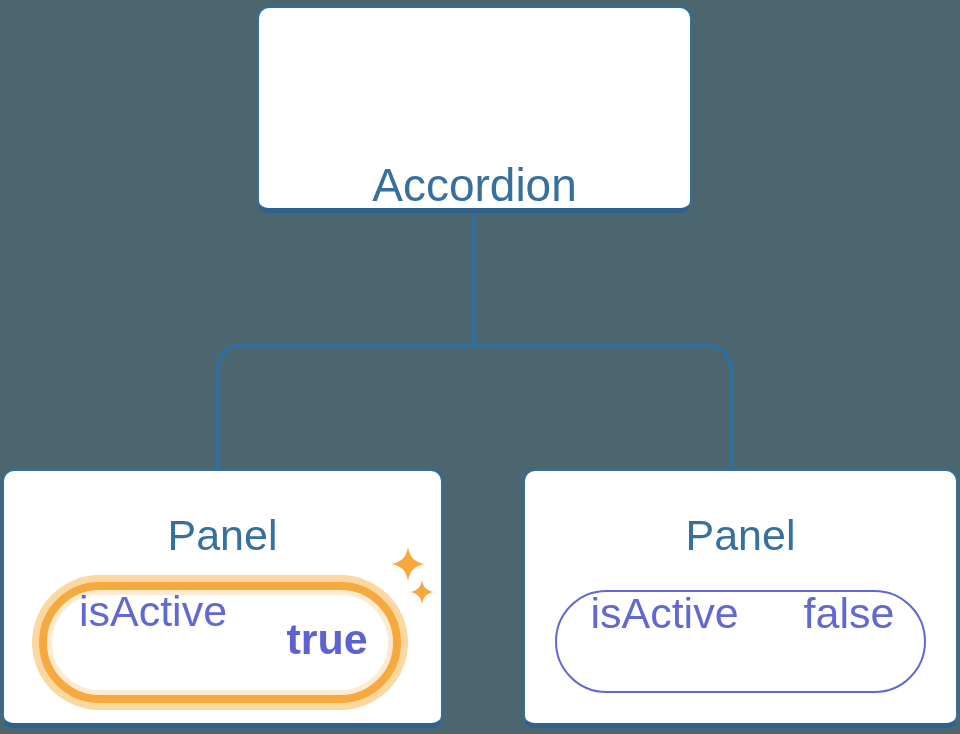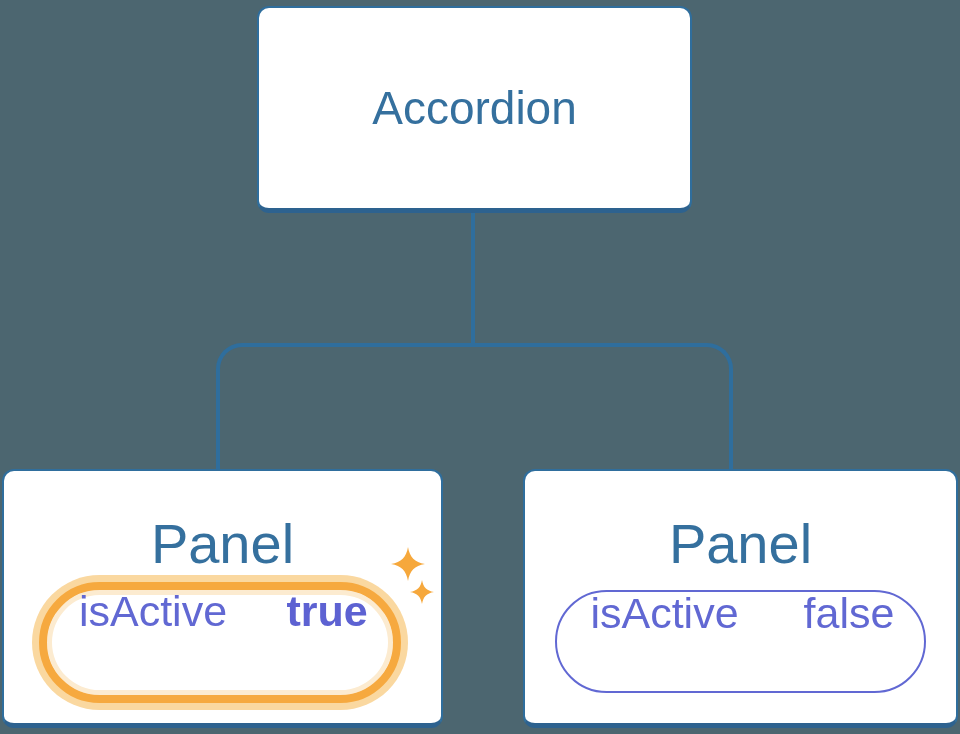--- a/index.html
+++ b/index.html
@@ -15,31 +15,31 @@
   
   .node {
     position: absolute;
     background: #ffffff;
     border: 2px solid #2F6E9D;
     border-bottom: 5px solid #2D628F;
     border-radius: 12px;
   }
   .node-root {
     left: 257px; top: 6px; width: 435px; height: 207px;
-    display: flex; align-items: center; justify-content: center;
+    display: flex; align-items: flex-end; justify-content: center;
   }
   .node-root .node-label {
     color: #35709E; font-size: 46px; font-weight: 500; line-height: 1;
   }
   .node-panel-left  { left: 2px;   top: 469px; width: 441px; height: 259px; }
   .node-panel-right { left: 523px; top: 469px; width: 435px; height: 259px; }
   .panel-title {
     position: absolute; top: 40px; left: 0; right: 0;
     text-align: center; color: #35709E;
-    font-size: 56px; font-weight: 500;
+    font-size: 43px; font-weight: 500;
   }
 
   
   .connector-stem {
     position: absolute; left: 471px; top: 210px; width: 4px; height: 137px;
     background: #2F6E9D;
   }
   .connector-branch {
     position: absolute; left: 216px; top: 343px; width: 517px; height: 128px;
     border-top: 4px solid #2F6E9D;
@@ -64,21 +64,21 @@
   }
   .pill-inactive {
     left: 30px; top: 119px; width: 371px; height: 103px;
     border: 2px solid #6168D3;
   }
   .pill-cell {
     display: flex; align-items: center; justify-content: center;
     color: #6168D3; font-size: 43px; line-height: 1;
   }
   .pill-active   .cell-key   { width: 212px; }
-  .pill-active   .cell-value { width: 132px; font-weight: 700; color: #5D62D2; }
+  .pill-active   .cell-value { width: 132px; font-weight: 700; color: #5D62D2; margin-top: 28px; }
   .pill-inactive .cell-key   { width: 215px; }
   .pill-inactive .cell-value { width: 150px; }
   .pill-divider { width: 2px; }
   .pill-active   .pill-divider { background: #F4BA6D; }
   .pill-inactive .pill-divider { background: #6168D3; }
 
   
   .sparkle { position: absolute; }
   .sparkle-large { left: 387px; top: 76px;  width: 34px; height: 34px; }
   .sparkle-small { left: 406px; top: 109px; width: 24px; height: 24px; }

